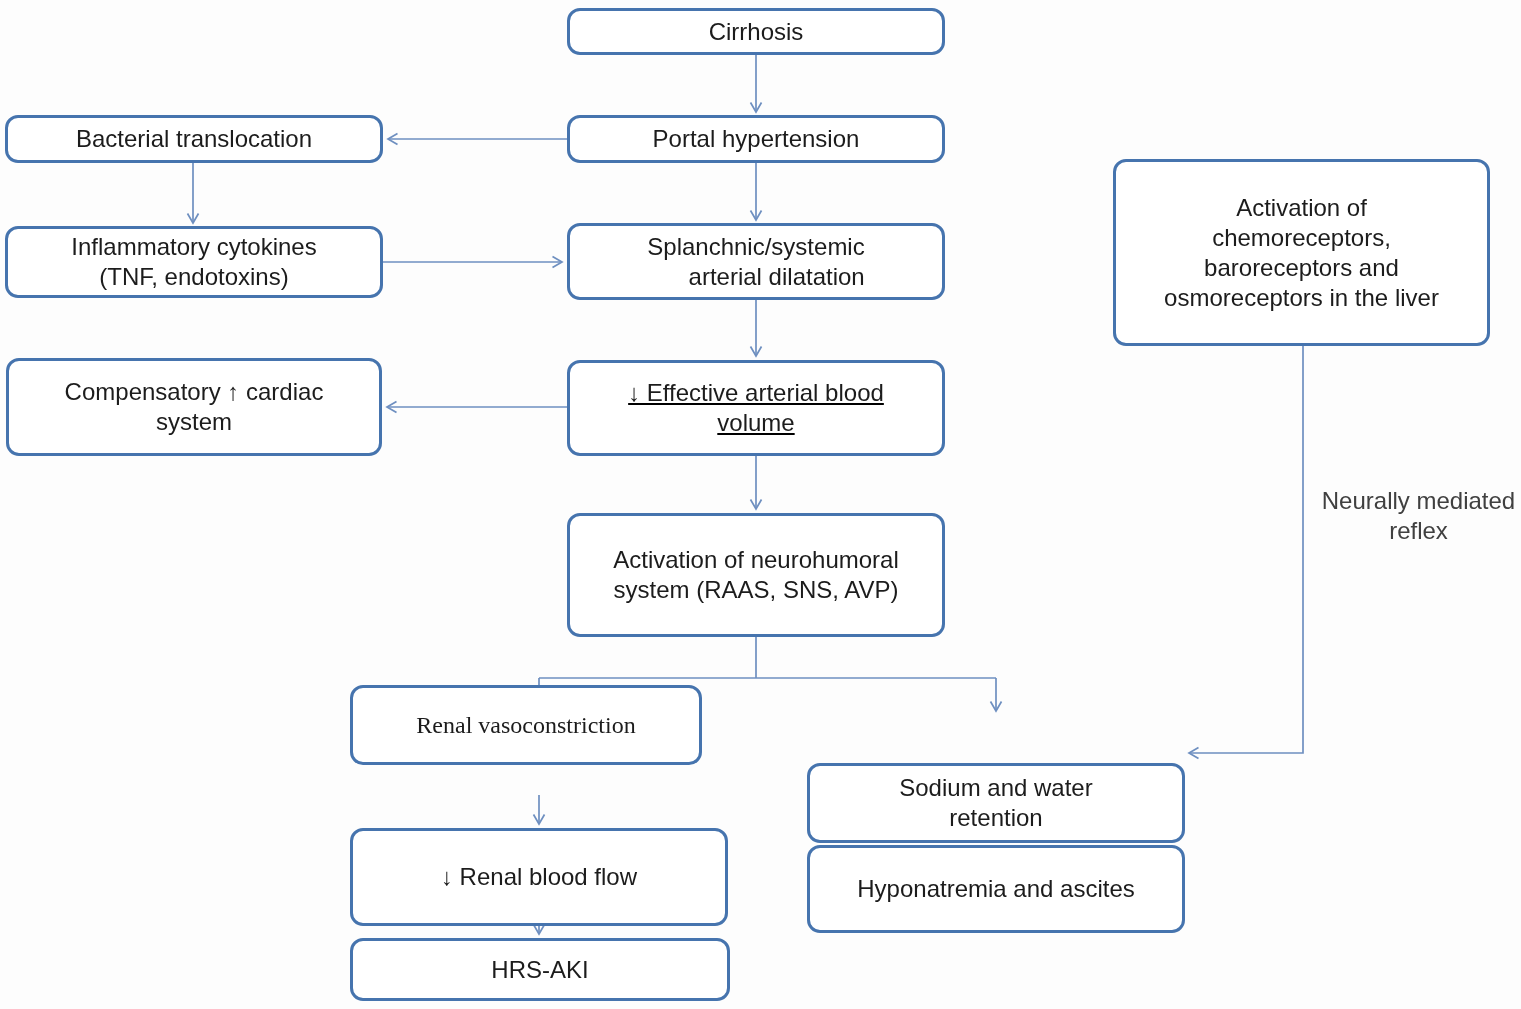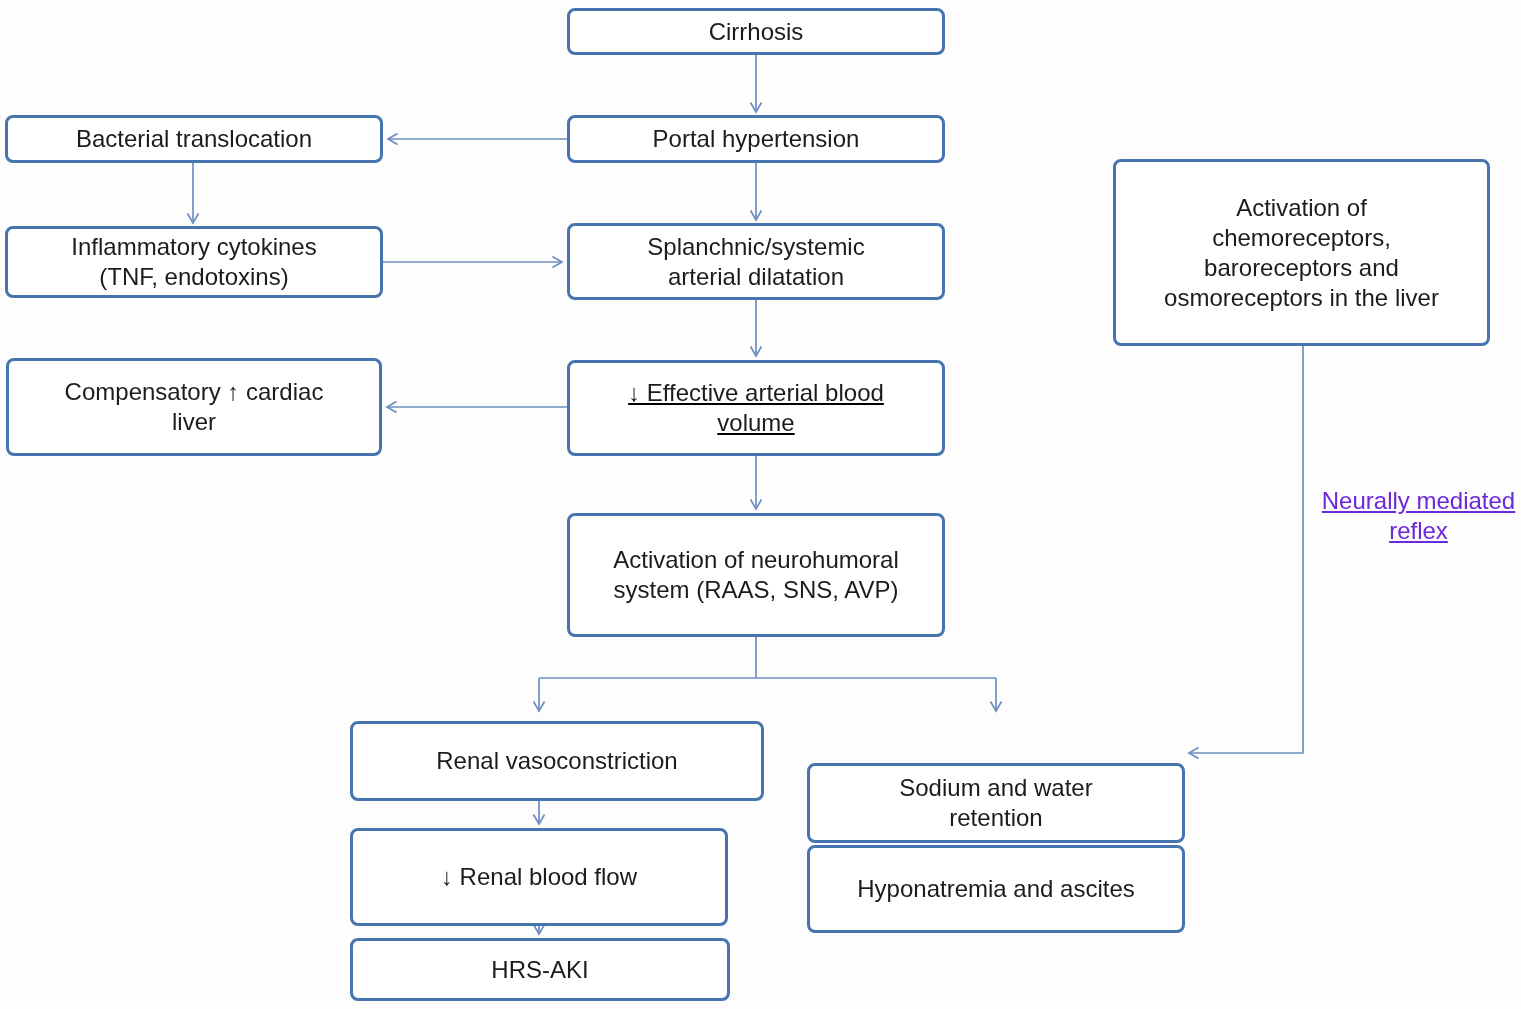--- a/index.html
+++ b/index.html
@@ -14,52 +14,51 @@
   .edges {
     position: absolute;
     left: 0; top: 0;
     width: 1521px; height: 1009px;
   }
   .node {
     position: absolute;
     box-sizing: border-box;
     background: #ffffff;
     border: 3px solid #4674ae;
-    border-radius: 8px;
+    border-radius: 13px;
     display: flex;
     align-items: center;
     justify-content: center;
     text-align: center;
   }
   .node-label {
     white-space: pre-line;
     font-size: 24px;
     line-height: 1.25;
     color: #1c1c1c;
   }
   .free-label {
     position: absolute;
     text-align: center;
     white-space: pre-line;
     font-size: 24px;
     line-height: 1.25;
-    color: #6d28d9;
-    text-decoration: underline;
+    color: #404040;
   }
   
   .n-cirrhosis      { left: 567px;  top: 8px;   width: 378px; height: 47px; }
   .n-portal         { left: 567px;  top: 115px; width: 378px; height: 48px; }
   .n-bacterial      { left: 5px;    top: 115px; width: 378px; height: 48px; }
   .n-inflammatory   { left: 5px;    top: 226px; width: 378px; height: 72px; }
-  .n-splanchnic     { left: 567px;  top: 223px; width: 378px; height: 77px; }
+  .n-splanchnic     { left: 567px;  top: 223px; width: 378px; height: 77px; text-align: right; }
   .n-compensatory   { left: 6px;    top: 358px; width: 376px; height: 98px; }
   .n-effective      { left: 567px;  top: 360px; width: 378px; height: 96px; text-decoration: underline; }
   .n-neurohumoral   { left: 567px;  top: 513px; width: 378px; height: 124px; }
   .n-chemo          { left: 1113px; top: 159px; width: 377px; height: 187px; }
-  .n-renalvaso      { left: 350px;  top: 721px; width: 414px; height: 80px; }
+  .n-renalvaso      { left: 350px;  top: 685px; width: 352px; height: 80px; font-family: Liberation Serif, serif; }
   .n-sodium         { left: 807px;  top: 715px; width: 378px; height: 80px; margin-top: 48px; }
   .n-bloodflow      { left: 350px;  top: 828px; width: 378px; height: 98px; }
   .n-hypo           { left: 807px;  top: 845px; width: 378px; height: 88px; }
   .n-hrsaki         { left: 350px;  top: 938px; width: 380px; height: 63px; }
   .lbl-reflex       { left: 1316px; top: 486px; width: 205px; }
 </style>
 </head>
 <body>
 
 <div class="canvas">
@@ -107,21 +106,21 @@
 (TNF, endotoxins)</span>
   </div>
 
   <div class="node n-splanchnic">
     <span class="node-label">Splanchnic/systemic
 arterial dilatation</span>
   </div>
 
   <div class="node n-compensatory">
     <span class="node-label">Compensatory ↑ cardiac
-liver</span>
+system</span>
   </div>
 
   <div class="node n-effective">
     <span class="node-label">↓ Effective arterial blood
 volume</span>
   </div>
 
   <div class="node n-neurohumoral">
     <span class="node-label">Activation of neurohumoral
 system (RAAS, SNS, AVP)</span>

